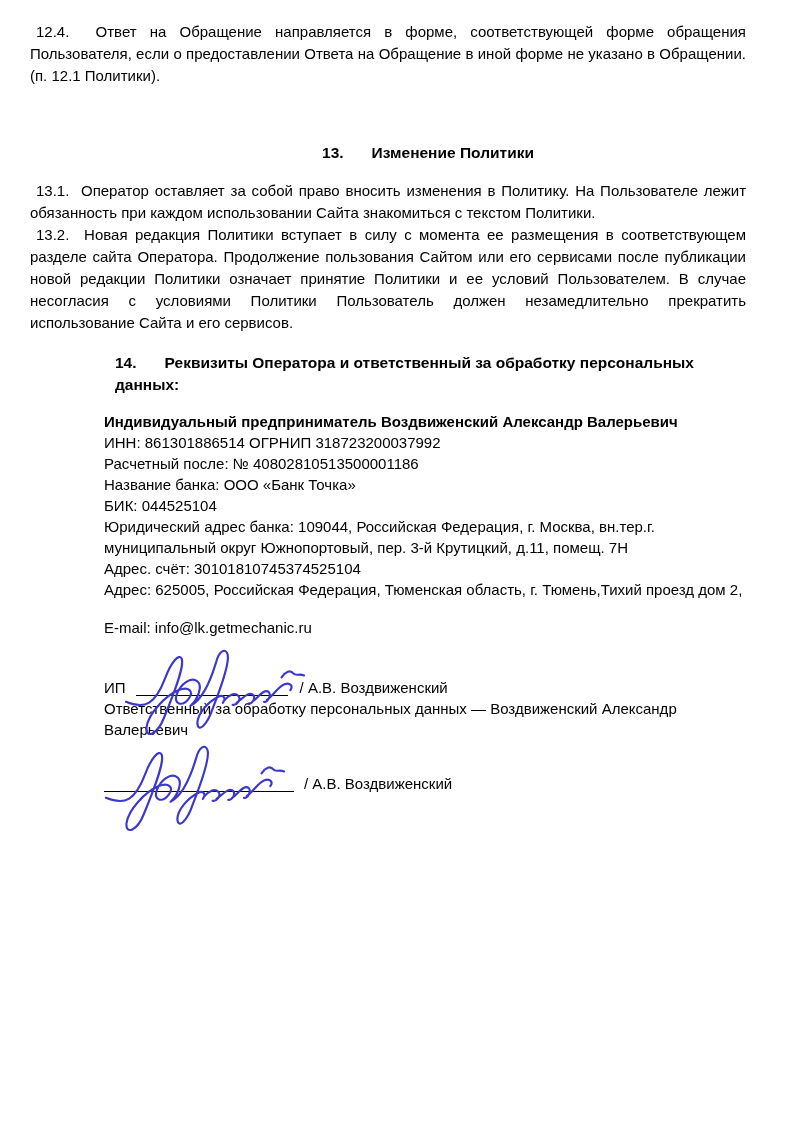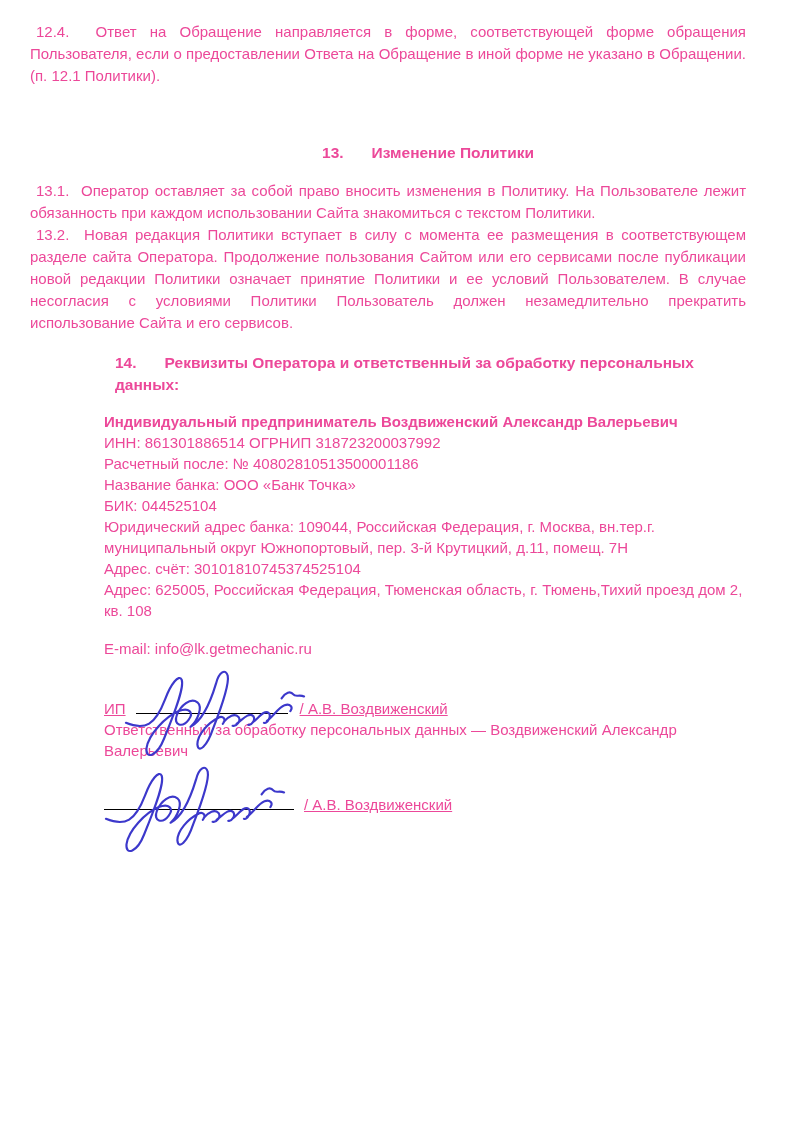--- a/index.html
+++ b/index.html
@@ -4,21 +4,21 @@
 <style>
   html,body{margin:0;padding:0;background:#e8e8e8;}
   .page{
     width:794px;height:1122px;
     margin:0 auto;
     background:#ffffff;
     box-sizing:border-box;
     padding:21px 48px 0 30px;
     font-family:"Liberation Sans","DejaVu Sans",sans-serif;
     font-size:15px;
-    color:#ec4899;
+    color:#000000;
     position:relative;
     overflow:hidden;
   }
   p{margin:0;}
   .para{
     text-align:justify;
     line-height:22px;
     text-indent:6px;
   }
   .h13{
@@ -46,23 +46,22 @@
   .email-line{
     margin-left:74px;
     margin-top:17px;
     line-height:21px;
   }
   .sig-row{
     position:relative;
     margin-left:74px;
     line-height:21px;
     display:flex;
-    align-items:flex-start;
+    align-items:center;
     white-space:pre;
-    text-decoration:underline;
   }
   .sig-row.first{margin-top:39px;}
   .sig-row.second{margin-top:33px;}
   .responsible{
     margin-left:74px;
     line-height:21px;
   }
   .sig-line{
     display:inline-block;
     border-bottom:1.4px solid #000;
@@ -95,21 +94,20 @@
   <div class="details">
     <p class="opname">Индивидуальный предприниматель Воздвиженский Александр Валерьевич</p>
     <div>ИНН: 861301886514 ОГРНИП 318723200037992</div>
     <div>Расчетный после: № 40802810513500001186</div>
     <div>Название банка: ООО «Банк Точка»</div>
     <div>БИК: 044525104</div>
     <div>Юридический адрес банка: 109044, Российская Федерация, г. Москва, вн.тер.г.</div>
     <div>муниципальный округ Южнопортовый, пер. 3-й Крутицкий, д.11, помещ. 7Н</div>
     <div>Адрес. счёт: 30101810745374525104</div>
     <div>Адрес: 625005, Российская Федерация, Тюменская область, г. Тюмень,Тихий проезд дом 2,</div>
-    <div>кв. 108</div>
   </div>
 
   <p class="email-line">E-mail: info@lk.getmechanic.ru</p>
 
   <div class="sig-row first">
     <span>ИП</span><span class="sig-line w1"></span><span>/ А.В. Воздвиженский</span>
     <svg class="sig-svg s1" width="186" height="100" viewBox="0 0 190 100">
       <g fill="none" stroke="#3c38cb" stroke-width="2.2" stroke-linecap="round" stroke-linejoin="round">
         <path d="M4,58 C24,66 34,60 44,34 C50,18 58,8 61,14 C64,22 52,52 43,74 C36,92 24,96 25,84 C27,70 44,52 58,46 C68,42 74,47 68,55 C62,63 52,61 56,50 C60,40 70,32 77,37 C83,42 77,56 70,62 C82,56 90,38 96,18 C99,6 106,2 108,10 C110,20 100,46 93,64 C87,82 78,90 77,80 C77,70 88,58 98,53"></path>
         <path d="M98,53 C103,50 107,54 103,59 M104,57 C109,51 115,48 119,52 C122,56 117,62 113,61 M117,59 C123,55 129,47 134,51 C137,55 132,61 129,60 M133,58 C139,54 145,44 150,48 C153,52 148,59 145,58 M148,56 C154,52 160,42 166,40 C172,38 175,42 172,46"></path>

